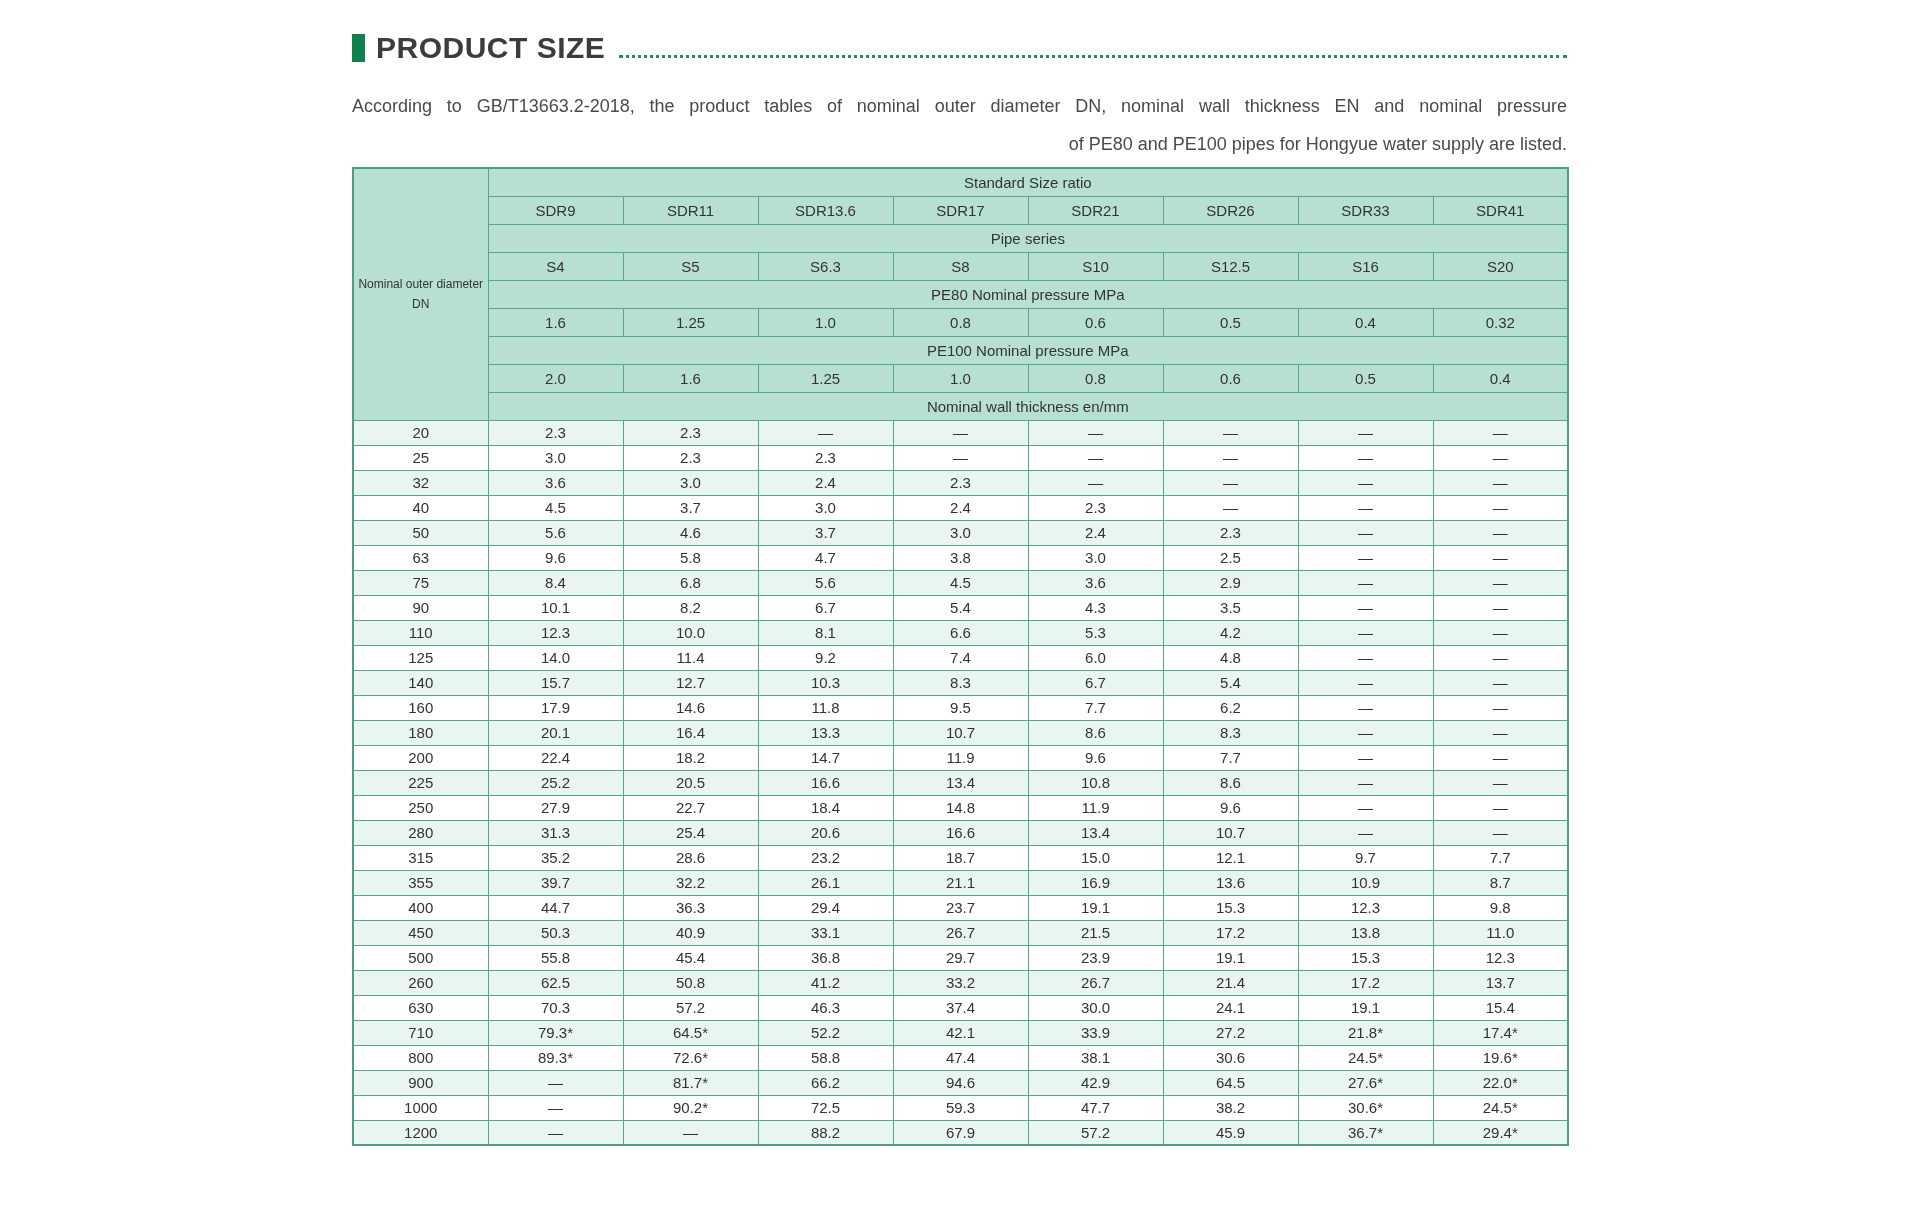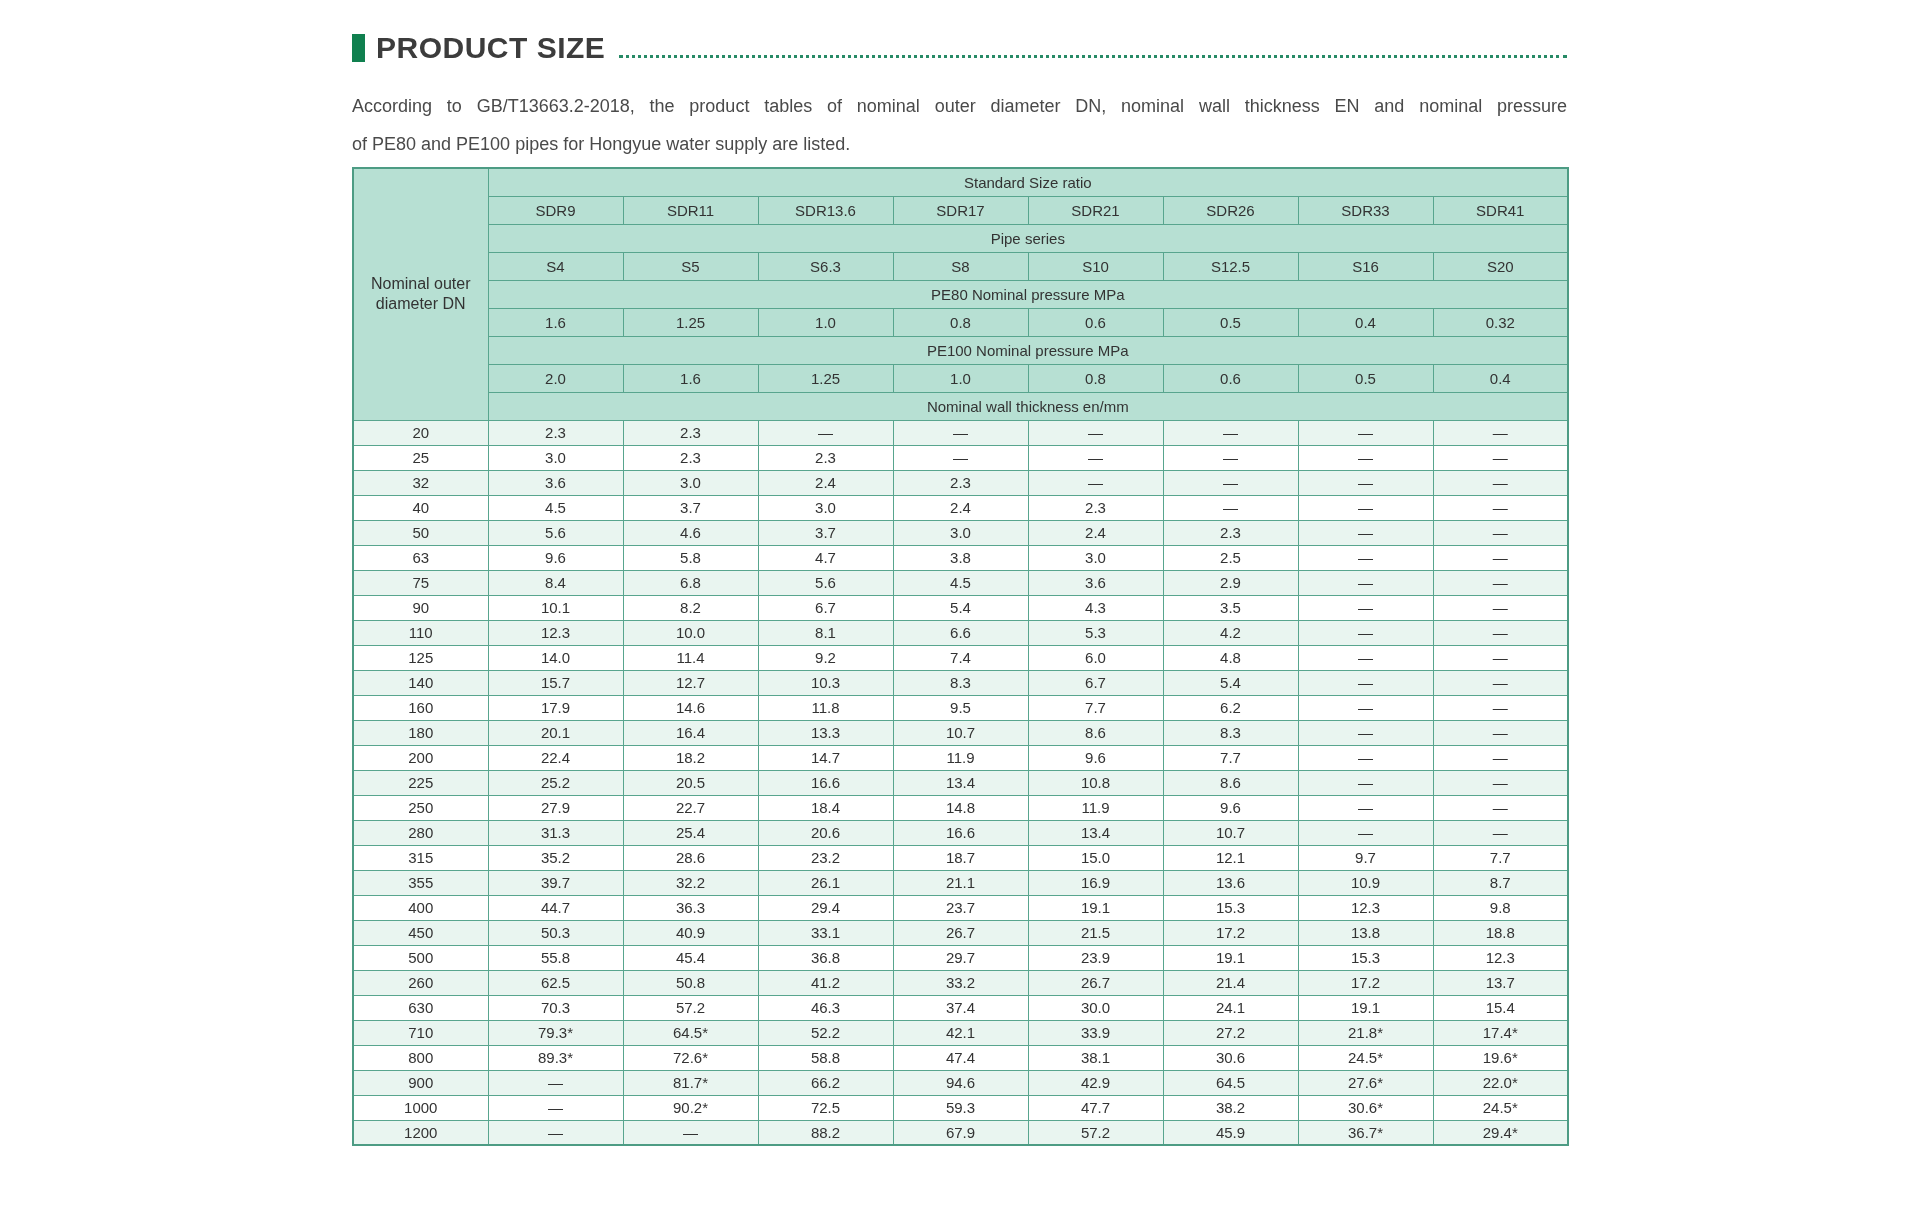--- a/index.html
+++ b/index.html
@@ -56,41 +56,41 @@
   .description {
     margin-top: 24px;
     font-size: 18px;
     line-height: 38px;
     color: #4a4a4a;
   }
   .description .line1 {
     text-align: justify;
     text-align-last: justify;
   }
-  .description .line2 { text-align: left; }
+  .description .line2 { text-align: right; }
   
   table.product-table {
     margin-top: 4px;
     width: 1215px;
     table-layout: fixed;
     border-collapse: collapse;
     border: 2px solid var(--outer-border);
     font-size: 15px;
     color: var(--table-text);
   }
   table.product-table td {
     border: 1px solid var(--border-teal);
     text-align: center;
     vertical-align: middle;
     padding: 0;
   }
   thead td { background: var(--header-bg); }
   thead tr { height: 28px; }
   td.corner-cell {
-    font-size: 16px;
+    font-size: 12px;
     line-height: 20px;
     padding: 0 16px;
   }
   tbody tr { height: 25px; background: #ffffff; }
   tbody tr:nth-child(odd) { background: var(--row-tint); }
 </style>
 </head>
 <body>
 
 <div class="content">
@@ -399,21 +399,21 @@
         </tr>
         <tr>
           <td>450</td>
           <td>50.3</td>
           <td>40.9</td>
           <td>33.1</td>
           <td>26.7</td>
           <td>21.5</td>
           <td>17.2</td>
           <td>13.8</td>
-          <td>18.8</td>
+          <td>11.0</td>
         </tr>
         <tr>
           <td>500</td>
           <td>55.8</td>
           <td>45.4</td>
           <td>36.8</td>
           <td>29.7</td>
           <td>23.9</td>
           <td>19.1</td>
           <td>15.3</td>

